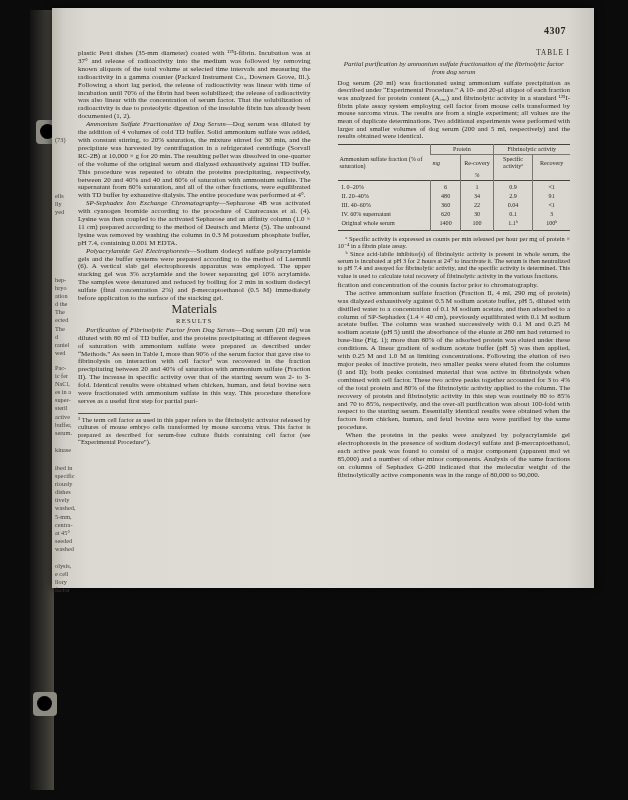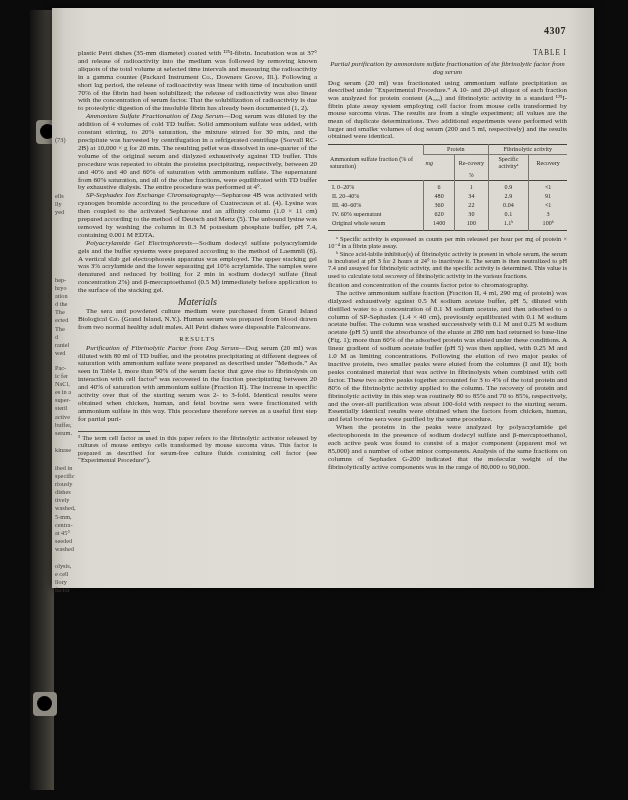--- a/index.html
+++ b/index.html
@@ -24,27 +24,27 @@
     background:linear-gradient(90deg,#bdbab2 0,#d3d0c9 2.5%,#dcd9d2 7%,#e0ddd6 50%,#dad7d0 95%,#c8c5be 100%);
     box-shadow:0 0 8px rgba(0,0,0,.7);
     color:#2b2824;
   }
   .page-number { position:absolute; top:17px; right:28px; font-size:10px; font-weight:bold; letter-spacing:.5px; }
   .margin-strip { position:absolute; left:1px; top:0; width:24px; height:100%; }
   .frag {
     position:absolute; left:2px; font-size:6.3px; line-height:8.1px;
     color:#45423c; white-space:pre-line;
   }
-  .columns { position:absolute; left:26px; top:42px; width:492px; display:flex; gap:11px; }
+  .columns { position:absolute; left:26px; top:42px; width:492px; display:flex; gap:27px; }
   .col { width:239px; font-size:7px; line-height:7.9px; text-align:justify; }
   .col p { text-indent:8px; }
   .col p.flush { text-indent:0; }
   .ital { font-style:italic; }
   .sec-head { text-align:center; text-indent:0 !important; margin:3px 0 2px; }
-  .sec-head.italic { font-style:italic; font-size:10px; }
+  .sec-head.italic { font-size:12px; }
   .sec-head.caps { font-size:6.6px; letter-spacing:1.2px; }
   .fn-rule { width:72px; border-top:1px solid #55524b; margin:7px 0 2px; }
   .footnote { font-size:6.5px; line-height:7.4px; text-indent:8px; }
 
   .tbl-title { text-align:right; font-size:7.2px; letter-spacing:1px; margin-bottom:2px; }
   .tbl-caption { text-align:center; font-style:italic; font-size:6.9px; line-height:7.8px; margin-bottom:3px; }
   .tbl-desc { font-size:6.9px; line-height:7.7px; text-align:justify; text-indent:8px; margin-bottom:4px; }
   table.tbl {
     width:100%; border-collapse:collapse; margin:3px 0 4px;
     font-size:6.1px; line-height:7px;
@@ -121,21 +121,20 @@
 
     <div class="columns">
 
       <div class="col">
         <p class="flush">plastic Petri dishes (35-mm diameter) coated with ¹²⁵I-fibrin. Incubation was at 37° and release of radioactivity into the medium was followed by removing known aliquots of the total volume at selected time intervals and measuring the radioactivity in a gamma counter (Packard Instrument Co., Downers Grove, Ill.). Following a short lag period, the release of radioactivity was linear with time of incubation until 70% of the fibrin had been solubilized; the release of radioactivity was also linear with the concentration of serum factor. That the solubilization of radioactivity is due to proteolytic digestion of the insoluble fibrin has already been documented (1, 2).</p>
         <p><span class="ital">Ammonium Sulfate Fractionation of Dog Serum</span><span>—Dog serum was diluted by the addition of 4 volumes of cold TD buffer. Solid ammonium sulfate was added, with constant stirring, to 20% saturation, the mixture stirred for 30 min, and the precipitate was harvested by centrifugation in a refrigerated centrifuge (Sorvall RC-2B) at 10,000 × g for 20 min. The resulting pellet was dissolved in one-quarter of the volume of the original serum and dialyzed exhaustively against TD buffer. This procedure was repeated to obtain the proteins precipitating, respectively, between 20 and 40% and 40 and 60% of saturation with ammonium sulfate. The supernatant from 60% saturation, and all of the other fractions, were equilibrated with TD buffer by exhaustive dialysis. The entire procedure was performed at 4°.</span></p>
         <p><span class="ital">SP-Sephadex Ion Exchange Chromatography</span><span>—Sepharose 4B was activated with cyanogen bromide according to the procedure of Cuatrecasas et al. (4). Lysine was then coupled to the activated Sepharose and an affinity column (1.0 × 11 cm) prepared according to the method of Deutsch and Mertz (5). The unbound lysine was removed by washing the column in 0.3 M potassium phosphate buffer, pH 7.4, containing 0.001 M EDTA.</span></p>
         <p><span class="ital">Polyacrylamide Gel Electrophoresis</span><span>—Sodium dodecyl sulfate polyacrylamide gels and the buffer systems were prepared according to the method of Laemmli (6). A vertical slab gel electrophoresis apparatus was employed. The upper stacking gel was 3% acrylamide and the lower separating gel 10% acrylamide. The samples were denatured and reduced by boiling for 2 min in sodium dodecyl sulfate (final concentration 2%) and β-mercaptoethanol (0.5 M) immediately before application to the surface of the stacking gel.</span></p>
 
         <div class="sec-head italic">Materials</div>
-        <p>The sera and powdered culture medium were purchased from Grand Island Biological Co. (Grand Island, N.Y.). Human serum was prepared from blood drawn from two normal healthy adult males. All Petri dishes were disposable Falconware.</p>
 
         <div class="sec-head caps">RESULTS</div>
         <p><span class="ital">Purification of Fibrinolytic Factor from Dog Serum</span><span>—Dog serum (20 ml) was diluted with 80 ml of TD buffer, and the proteins precipitating at different degrees of saturation with ammonium sulfate were prepared as described under “Methods.” As seen in Table I, more than 90% of the serum factor that gave rise to fibrinolysis on interaction with cell factor³ was recovered in the fraction precipitating between 20 and 40% of saturation with ammonium sulfate (Fraction II). The increase in specific activity over that of the starting serum was 2- to 3-fold. Identical results were obtained when chicken, human, and fetal bovine sera were fractionated with ammonium sulfate in this way. This procedure therefore serves as a useful first step for partial puri-</span></p>
 
         <div class="fn-rule"></div>
         <p class="footnote flush">³ The term cell factor as used in this paper refers to the fibrinolytic activator released by cultures of mouse embryo cells transformed by mouse sarcoma virus. This factor is prepared as described for serum-free culture fluids containing cell factor (see “Experimental Procedure”).</p>
       </div>
 
       <div class="col">
         <div class="tbl-title">TABLE I</div>

